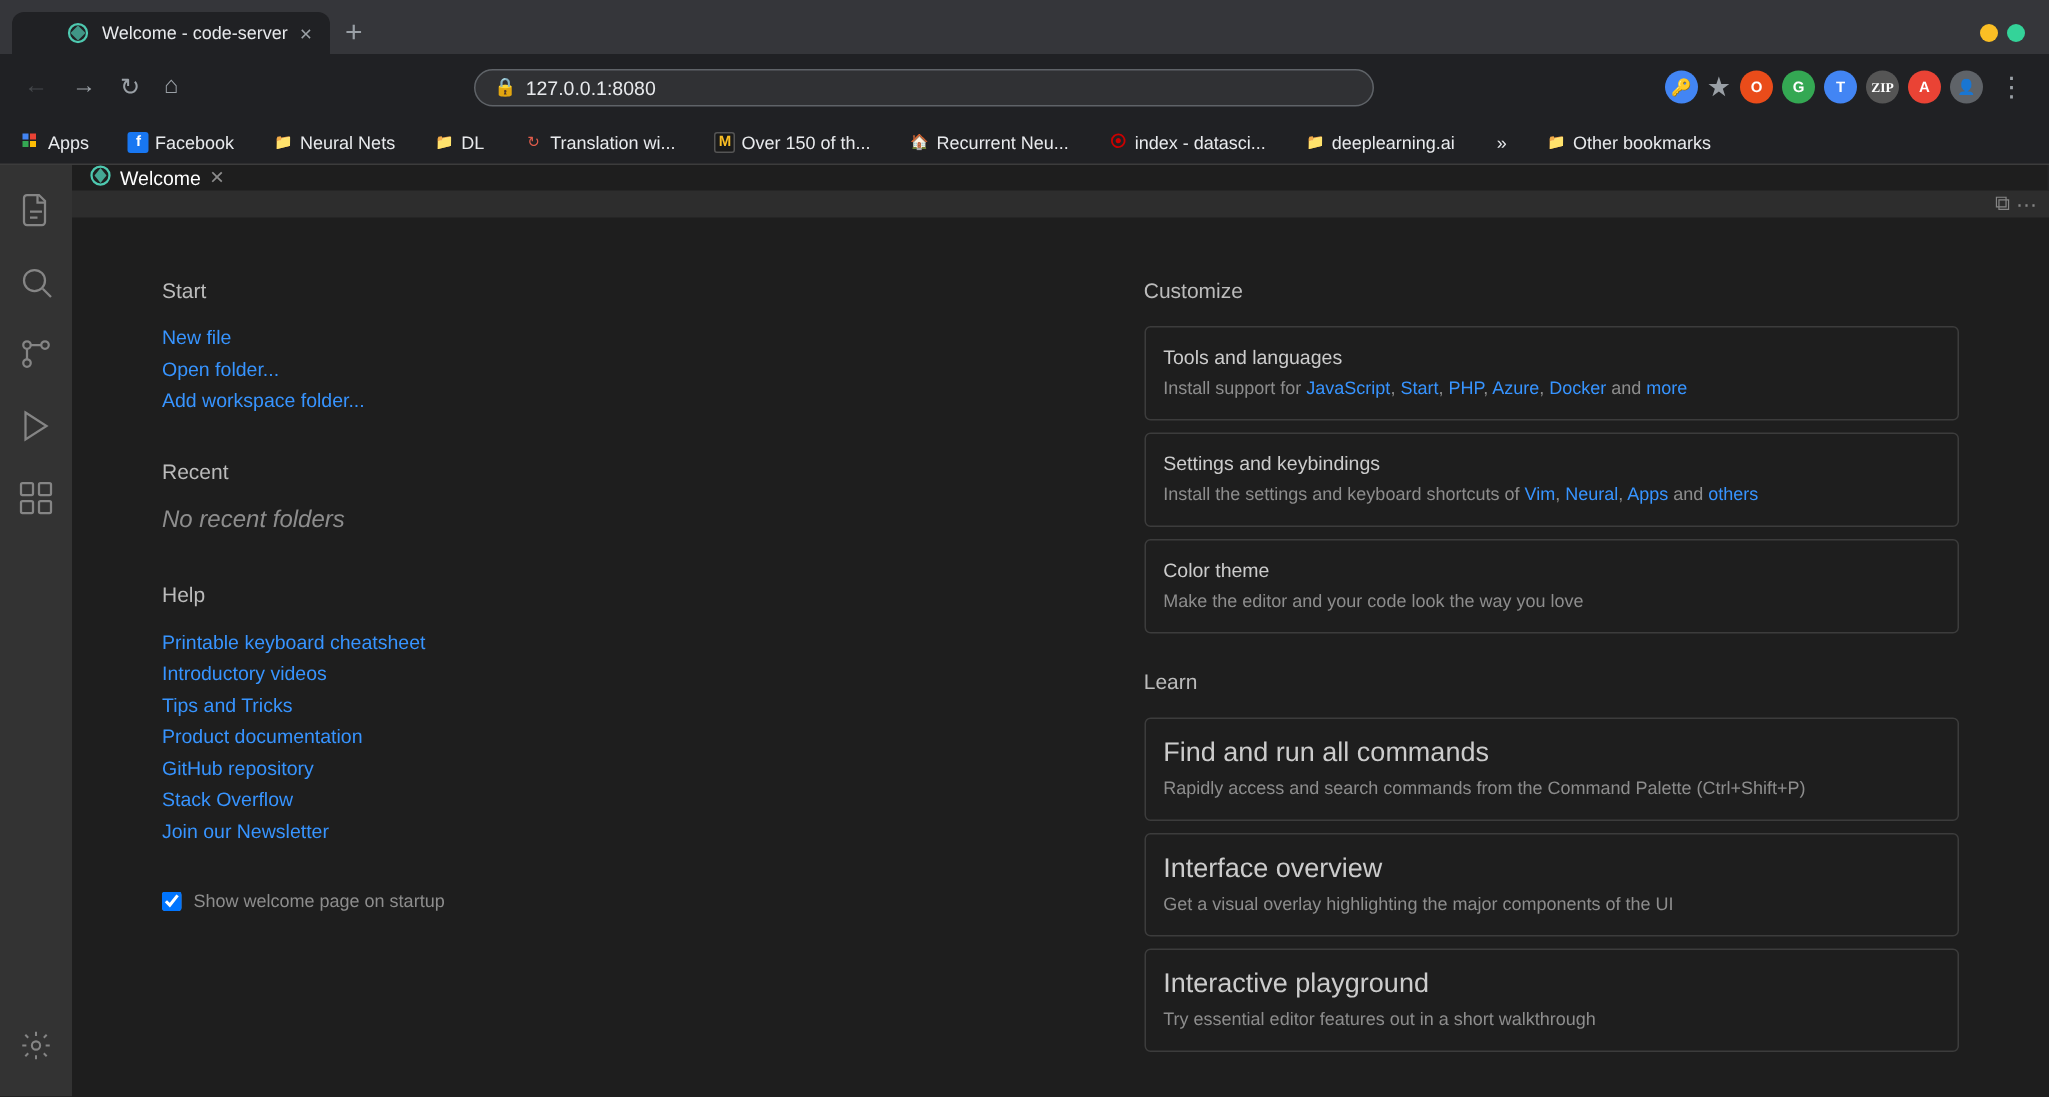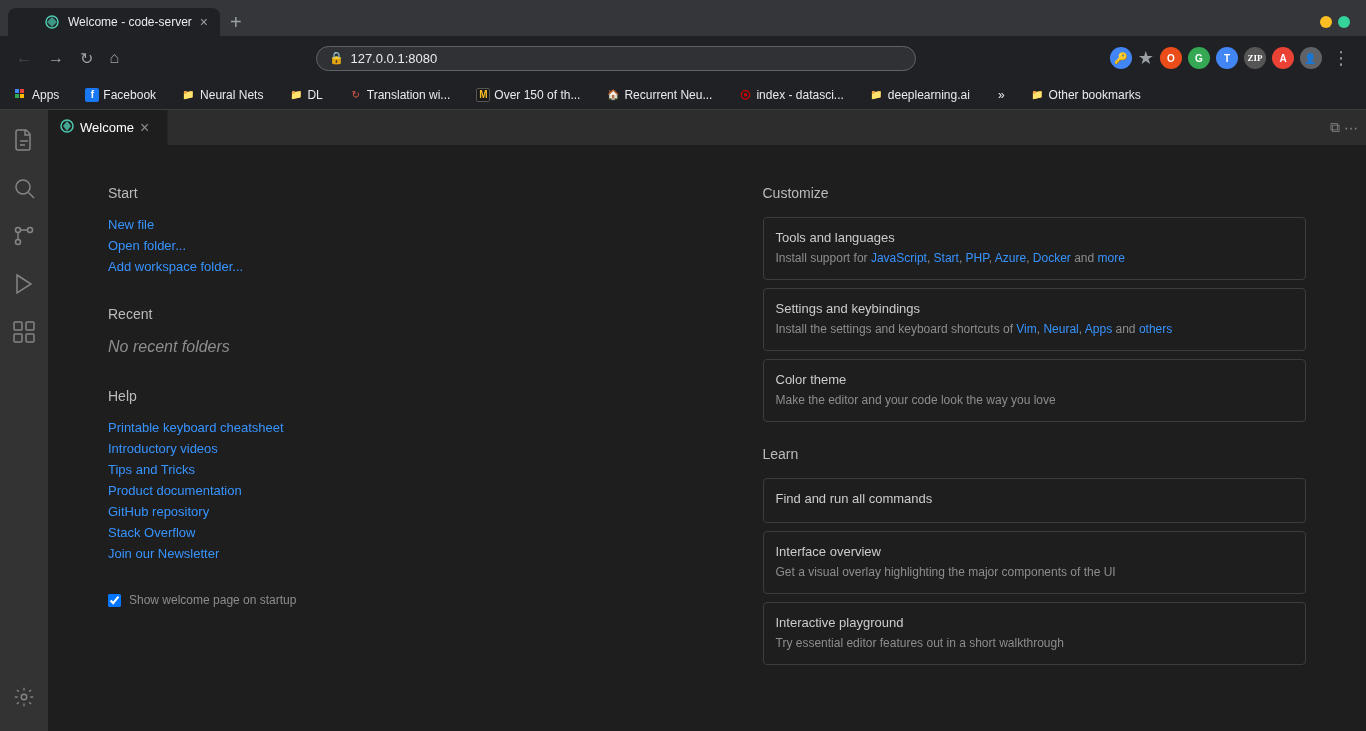--- a/index.html
+++ b/index.html
@@ -42,21 +42,21 @@
 
     
     .activity-bar { width: 48px; background: #333333; display: flex; flex-direction: column; align-items: center; padding-top: 8px; gap: 0; flex-shrink: 0; }
     .activity-item { width: 48px; height: 48px; display: flex; align-items: center; justify-content: center; cursor: pointer; position: relative; color: #858585; }
     .activity-icon { font-size: 22px; line-height: 1; }
     .activity-spacer { flex: 1; }
     .activity-bottom { display: flex; flex-direction: column; align-items: center; padding-bottom: 8px; gap: 0; }
 
     
     .vscode-main { display: flex; flex-direction: column; flex: 1; background: #1e1e1e; }
-    .vscode-tabs { display: flex; background: #2d2d2d; height: 35px; align-items: stretch; }
+    .vscode-tabs { display: flex; background: #2d2d2d; height: 35px; align-items: stretch; flex-direction: column; }
     .vscode-tab { display: flex; align-items: center; padding: 0 12px; gap: 6px; background: #2d2d2d; color: #8d8d8d; cursor: pointer; font-size: 13px; border-right: 1px solid #252526; min-width: 120px; }
     .vscode-tab.active { background: #1e1e1e; color: #ffffff; }
     .vscode-tab-close { font-size: 16px; color: #8d8d8d; line-height: 1; }
     .vscode-tab-icon { font-size: 14px; }
     .tab-actions { margin-left: auto; display: flex; align-items: center; gap: 4px; padding-right: 8px; }
     .tab-action-btn { color: #858585; cursor: pointer; font-size: 14px; }
 
     
     .welcome-content { flex: 1; overflow-y: auto; padding: 40px 60px; display: grid; grid-template-columns: 1fr 1fr; gap: 0 111px; }
     .section-title { color: #bbbbbb; font-size: 14px; font-weight: normal; margin-bottom: 16px; }
@@ -73,21 +73,21 @@
 
     .recent-section { margin-bottom: 32px; }
     .no-recent { color: #8d8d8d; font-size: 16px; font-style: italic; }
 
     .help-section { margin-bottom: 32px; }
 
     .start-section { margin-bottom: 32px; }
 
     .learn-section { }
     .learn-item { padding: 12px; border: 1px solid #3c3c3c; border-radius: 4px; margin-bottom: 8px; cursor: pointer; }
-    .learn-item-title { color: #cccccc; font-size: 13px; margin-bottom: 4px; }
+    .learn-item-title { color: #cccccc; font-size: 18px; margin-bottom: 4px; }
     .learn-item-desc { color: #8d8d8d; font-size: 12px; line-height: 1.5; }
 
     .checkbox-row { display: flex; align-items: center; gap: 8px; margin-top: 16px; }
     .checkbox-row input { cursor: pointer; }
     .checkbox-label { color: #8d8d8d; font-size: 12px; cursor: pointer; }
   </style>
 </head>
 <body>
 
 <div>
@@ -320,20 +320,21 @@
             <div class="customize-item-title">Color theme</div>
             <div class="customize-item-desc">Make the editor and your code look the way you love</div>
           </div>
         </div>
 
         <div class="learn-section">
           <div class="section-title">Learn</div>
 
           <div class="learn-item">
             <div class="learn-item-title">Find and run all commands</div>
+            <div class="learn-item-desc">Rapidly access and search commands from the Command Palette (Ctrl+Shift+P)</div>
           </div>
 
           <div class="learn-item">
             <div class="learn-item-title">Interface overview</div>
             <div class="learn-item-desc">Get a visual overlay highlighting the major components of the UI</div>
           </div>
 
           <div class="learn-item">
             <div class="learn-item-title">Interactive playground</div>
             <div class="learn-item-desc">Try essential editor features out in a short walkthrough</div>

